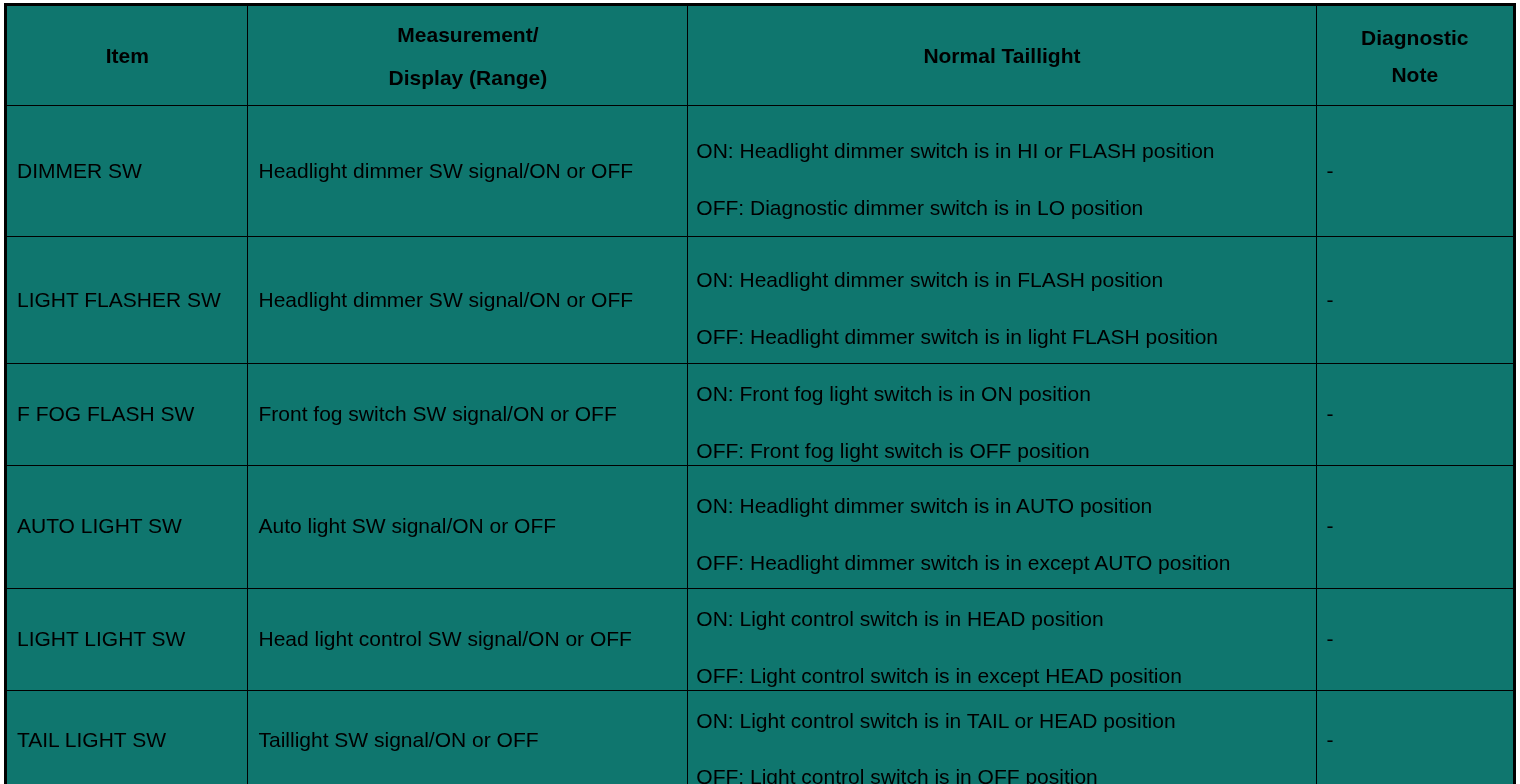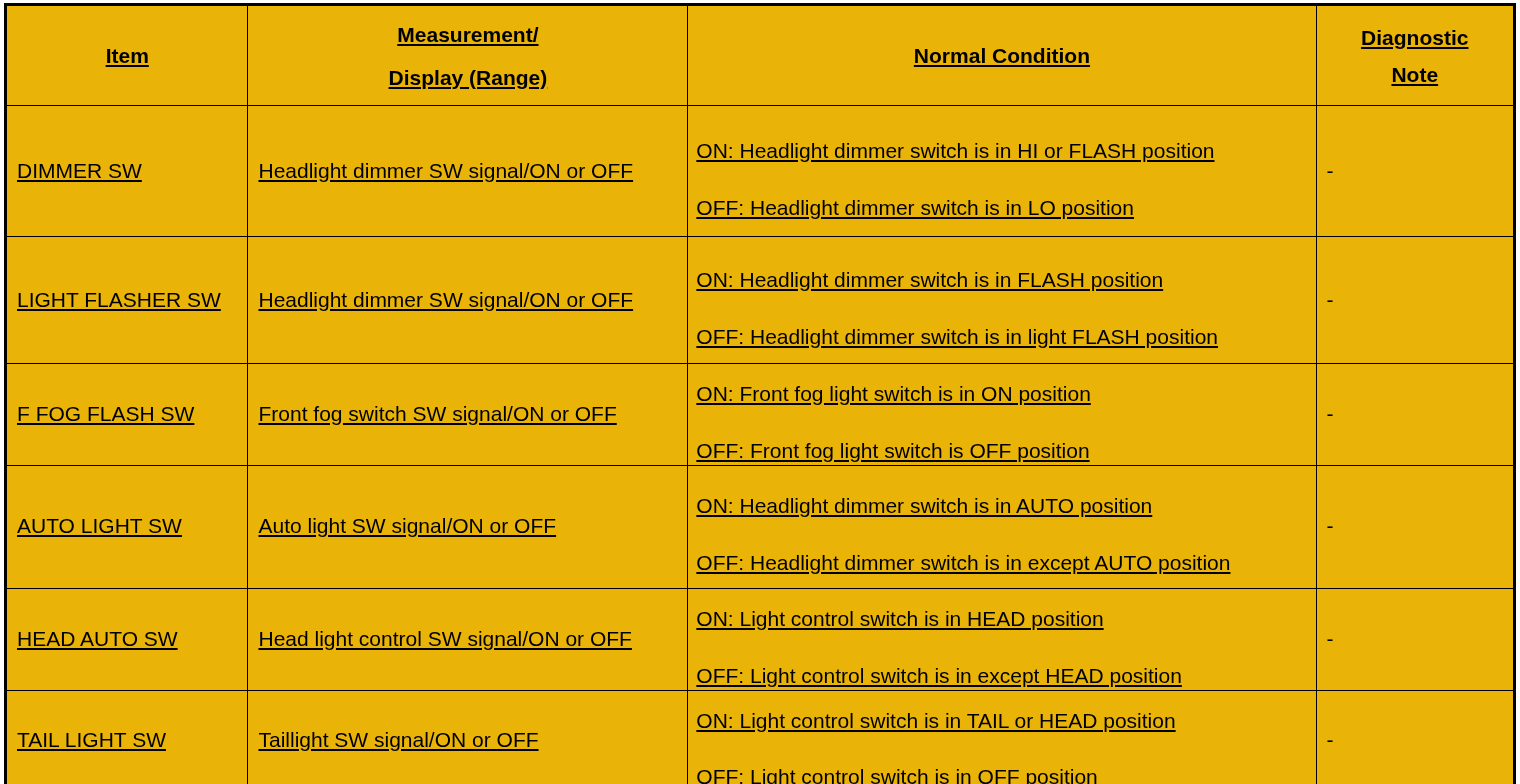--- a/index.html
+++ b/index.html
@@ -28,22 +28,21 @@
     width: 1512px;
     margin: 3px 0 0 4px;
     background: #fff;
   }
 
   table.spec-table td,
   table.spec-table th {
     border: 1px solid #000;
     vertical-align: middle;
     padding: 0;
-    background: #eab308;
-    text-decoration: underline;
+    background: #0f766e;
   }
 
   
   table.spec-table {
     border: 3px solid #000;
   }
 
   
   thead tr th {
     border-bottom: 3px solid #000;
@@ -140,21 +139,21 @@
           </div>
         </th>
         <th class="head-cell">
           <div class="head-stack">
             <span class="head-line">Measurement/</span>
             <span class="head-line">Display (Range)</span>
           </div>
         </th>
         <th class="head-cell">
           <div class="head-stack">
-            <span class="head-line">Normal Condition</span>
+            <span class="head-line">Normal Taillight</span>
           </div>
         </th>
         <th class="head-cell">
           <div class="head-stack tight">
             <span class="head-line">Diagnostic</span>
             <span class="head-line">Note</span>
           </div>
         </th>
       </tr>
     </thead>
@@ -164,21 +163,21 @@
       <tr class="row-h1">
         <td class="cell">
           <div class="cell-pad-item">DIMMER SW</div>
         </td>
         <td class="cell">
           <div class="cell-pad-meas">Headlight dimmer SW signal/ON or OFF</div>
         </td>
         <td class="cell">
           <div class="cell-pad-cond cond-block">
             <span class="cond-on">ON: Headlight dimmer switch is in HI or FLASH position</span>
-            <span class="cond-off">OFF: Headlight dimmer switch is in LO position</span>
+            <span class="cond-off">OFF: Diagnostic dimmer switch is in LO position</span>
           </div>
         </td>
         <td class="cell note-cell">
           <div class="cell-pad-note"><span class="dash">-</span></div>
         </td>
       </tr>
 
       <tr class="row-h2">
         <td class="cell">
           <div class="cell-pad-item">LIGHT FLASHER SW</div>
@@ -228,21 +227,21 @@
             <span class="cond-off">OFF: Headlight dimmer switch is in except AUTO position</span>
           </div>
         </td>
         <td class="cell note-cell">
           <div class="cell-pad-note"><span class="dash">-</span></div>
         </td>
       </tr>
 
       <tr class="row-h5">
         <td class="cell">
-          <div class="cell-pad-item">HEAD AUTO SW</div>
+          <div class="cell-pad-item">LIGHT LIGHT SW</div>
         </td>
         <td class="cell">
           <div class="cell-pad-meas">Head light control SW signal/ON or OFF</div>
         </td>
         <td class="cell">
           <div class="cell-pad-cond cond-block">
             <span class="cond-on">ON: Light control switch is in HEAD position</span>
             <span class="cond-off">OFF: Light control switch is in except HEAD position</span>
           </div>
         </td>

